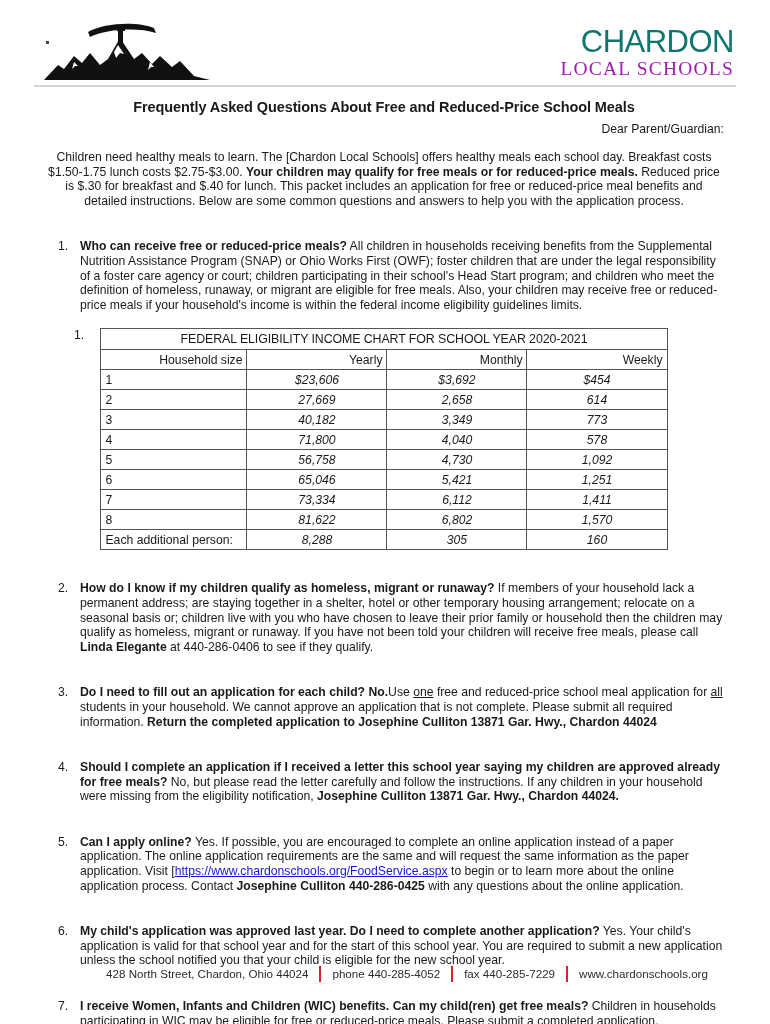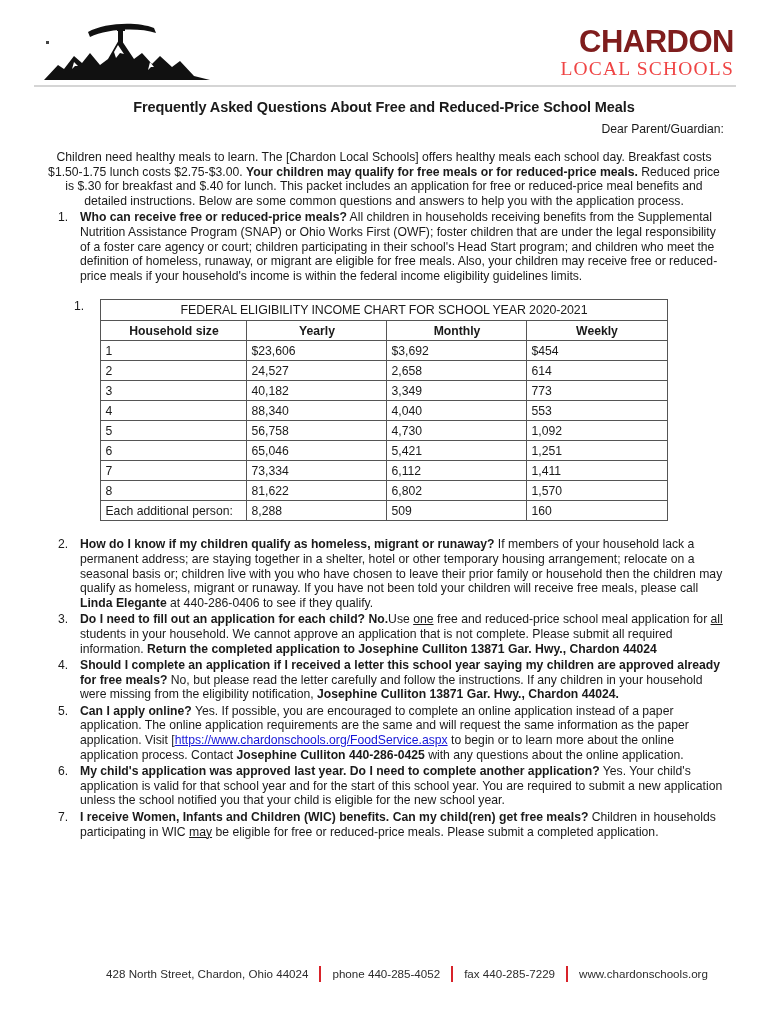--- a/index.html
+++ b/index.html
@@ -47,31 +47,31 @@
   }
   .brand {
     position: absolute;
     right: 36px;
     top: 26px;
     text-align: right;
     line-height: 1;
   }
   .brand-main {
     font-family: "Liberation Sans", sans-serif;
-    font-weight: bold;
+    font-weight: normal;
     font-size: 31px;
     letter-spacing: -0.5px;
-    color: #7f1d1d;
+    color: #0f766e;
     display: block;
   }
   .brand-sub {
     font-family: "Liberation Serif", serif;
     font-size: 19.5px;
     letter-spacing: 1.2px;
-    color: #ef4444;
+    color: #a21caf;
     display: block;
     margin-top: 2px;
   }
   .header-rule {
     position: absolute;
     left: 34px;
     right: 34px;
     top: 85px;
     height: 2px;
     background: #d5d5d5;
@@ -107,21 +107,21 @@
     margin: 0;
     padding: 0;
     counter-reset: faq;
   }
   ol.faq > li {
     counter-increment: faq;
     position: relative;
     padding-left: 36px;
     font-size: 12.2px;
     line-height: 14.6px;
-    margin-top: 2px;
+    margin-top: 31px;
   }
   ol.faq > li::before {
     content: counter(faq) ".";
     position: absolute;
     left: 14px;
     top: 0;
     width: 18px;
     text-align: left;
     font-size: 12.2px;
   }
@@ -151,27 +151,28 @@
     box-sizing: border-box;
     font-weight: normal;
   }
   table.elig tr.caption-row th {
     text-align: center;
     font-size: 12.4px;
     letter-spacing: -0.1px;
     height: 21px;
   }
   table.elig tr.head-row td {
-    text-align: center;
-    font-weight: bold;
+    text-align: right;
   }
   table.elig td.label {
     text-align: left;
   }
   table.elig td.num {
+    text-align: center;
+    font-style: italic;
   }
   table.elig col.c1 { width: 146px; }
   table.elig col.c2 { width: 140px; }
   table.elig col.c3 { width: 140px; }
   table.elig col.c4 { width: 140px; }
 
   
   .footer {
     position: absolute;
     left: 0;
@@ -265,35 +266,35 @@
                 <td>Weekly</td>
               </tr>
               <tr>
                 <td class="label">1</td>
                 <td class="num">$23,606</td>
                 <td class="num">$3,692</td>
                 <td class="num">$454</td>
               </tr>
               <tr>
                 <td class="label">2</td>
-                <td class="num">24,527</td>
+                <td class="num">27,669</td>
                 <td class="num">2,658</td>
                 <td class="num">614</td>
               </tr>
               <tr>
                 <td class="label">3</td>
                 <td class="num">40,182</td>
                 <td class="num">3,349</td>
                 <td class="num">773</td>
               </tr>
               <tr>
                 <td class="label">4</td>
-                <td class="num">88,340</td>
+                <td class="num">71,800</td>
                 <td class="num">4,040</td>
-                <td class="num">553</td>
+                <td class="num">578</td>
               </tr>
               <tr>
                 <td class="label">5</td>
                 <td class="num">56,758</td>
                 <td class="num">4,730</td>
                 <td class="num">1,092</td>
               </tr>
               <tr>
                 <td class="label">6</td>
                 <td class="num">65,046</td>
@@ -308,21 +309,21 @@
               </tr>
               <tr>
                 <td class="label">8</td>
                 <td class="num">81,622</td>
                 <td class="num">6,802</td>
                 <td class="num">1,570</td>
               </tr>
               <tr>
                 <td class="label">Each additional person:</td>
                 <td class="num">8,288</td>
-                <td class="num">509</td>
+                <td class="num">305</td>
                 <td class="num">160</td>
               </tr>
             </tbody>
           </table>
         </div>
       </li>
 
       <li><b>How do I know if my children qualify as homeless, migrant or runaway?</b><span> If members of your household lack a permanent address; are staying together in a shelter, hotel or other temporary housing arrangement; relocate on a seasonal basis or; children live with you who have chosen to leave their prior family or household then the children may qualify as homeless, migrant or runaway. If you have not been told your children will receive free meals, please call </span><b>Linda Elegante</b><span> at 440-286-0406 to see if they qualify.</span></li>
 
       <li><b>Do I need to fill out an application for each child? No.</b><span>Use </span><u>one</u><span> free and reduced-price school meal application for </span><u>all</u><span> students in your household. We cannot approve an application that is not complete. Please submit all required information. </span><b>Return the completed application to Josephine Culliton 13871 Gar. Hwy., Chardon 44024</b></li>

